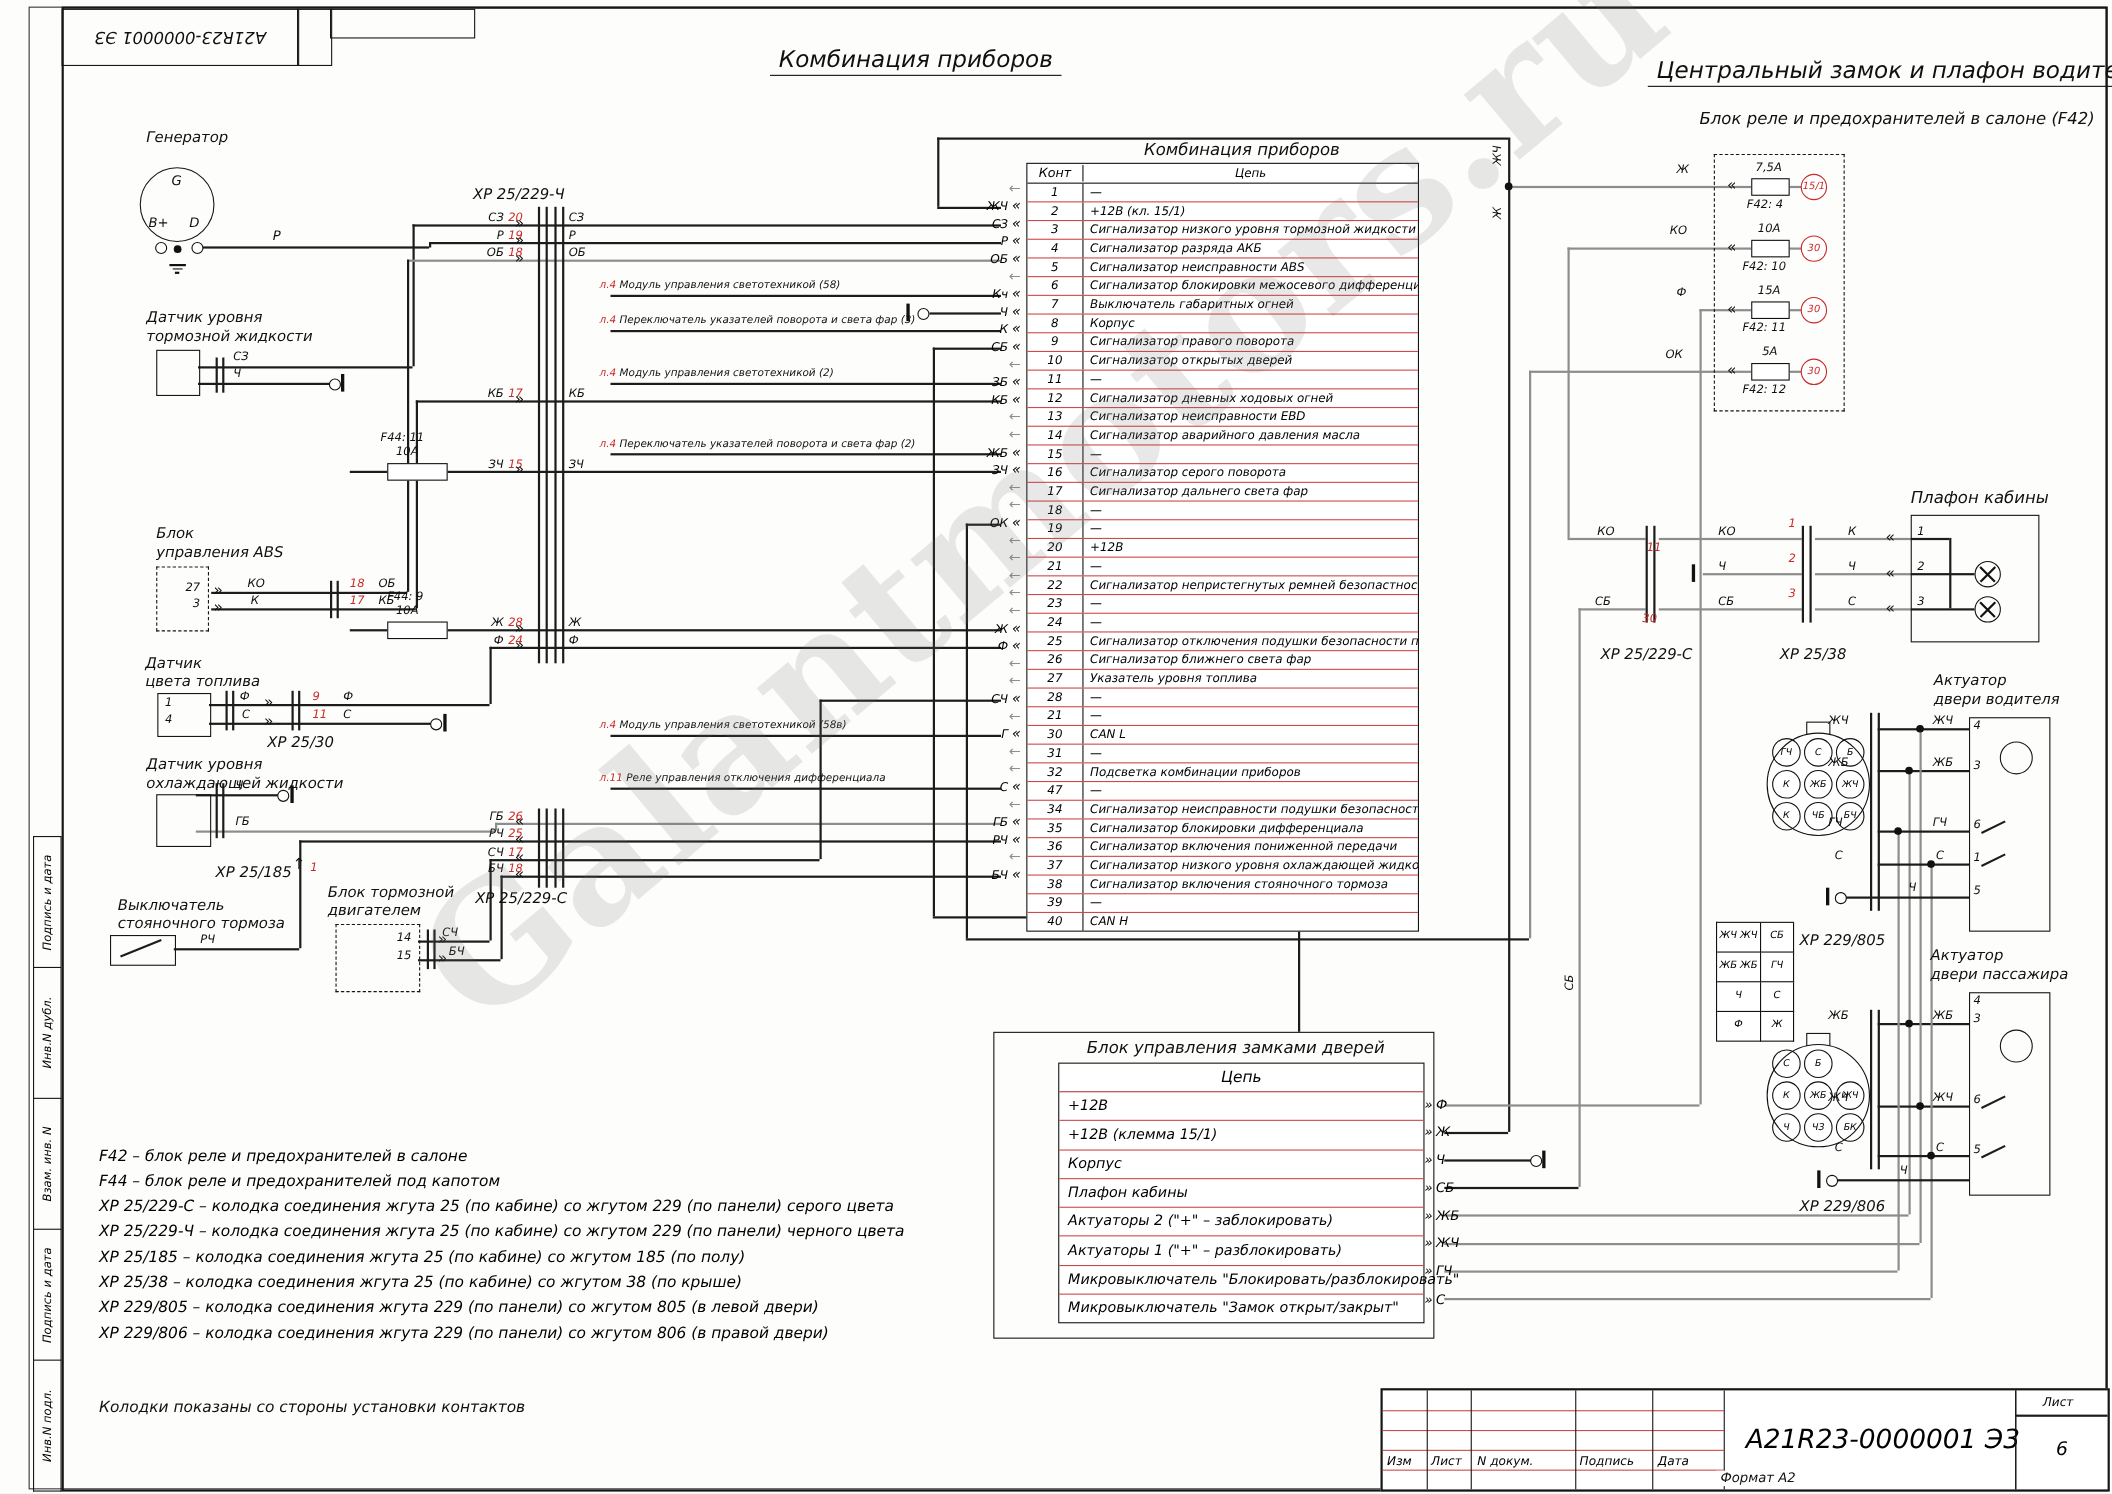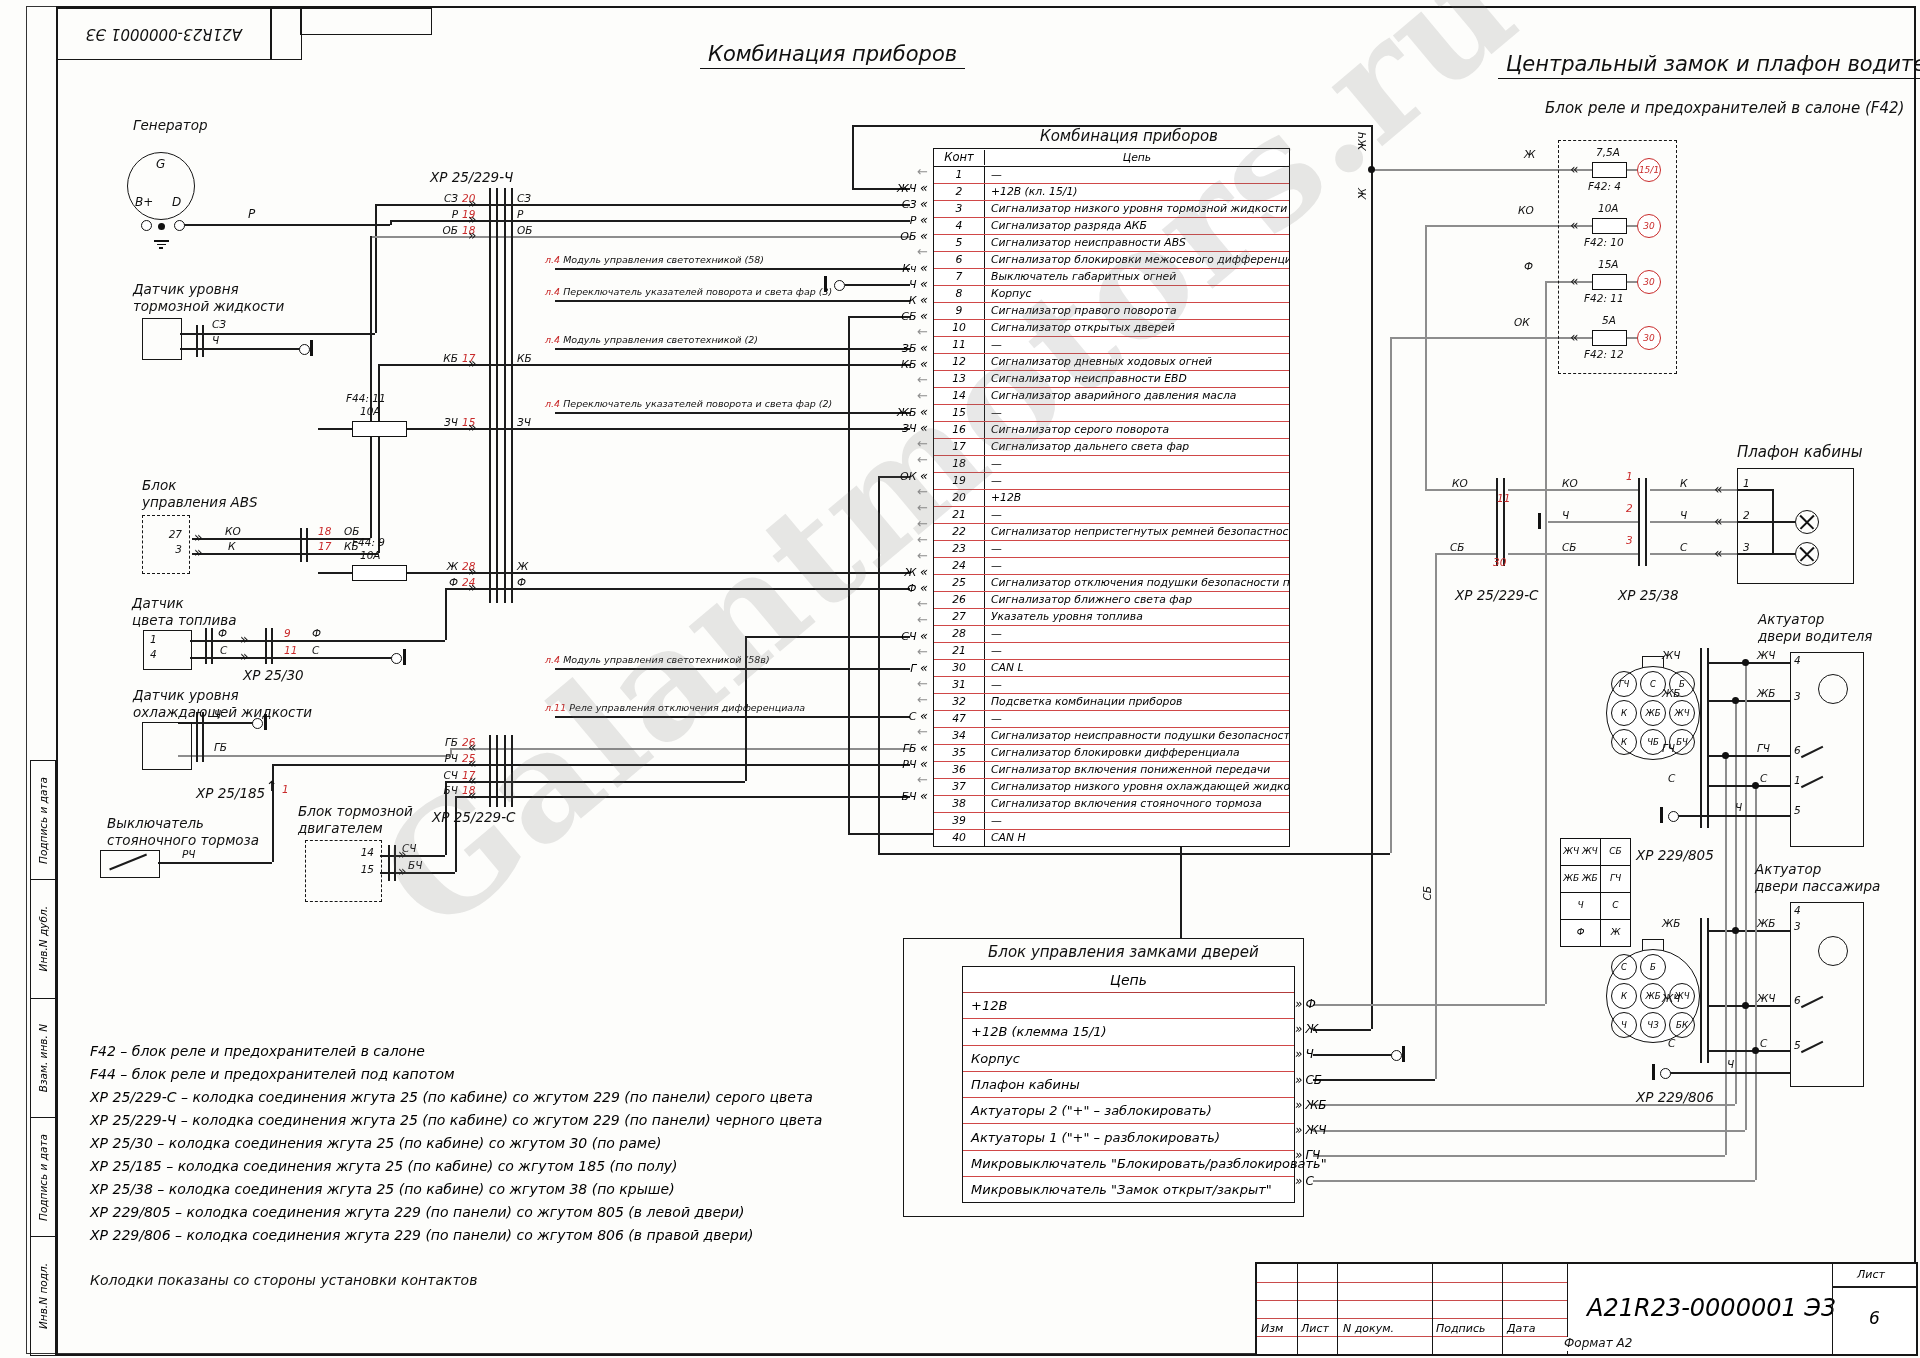--- a/index.html
+++ b/index.html
@@ -864,21 +864,20 @@
   <span class="arr" style="left:240px;top:649px">»</span>
   <span class="arr" style="left:398px;top:847px">»</span>
   <span class="arr" style="left:398px;top:864px">»</span>
 
   <div class="lg">
 
   <div class="li">F42 – блок реле и предохранителей в салоне</div>
       <div class="li">F44 – блок реле и предохранителей под капотом</div>
       <div class="li">ХР 25/229-С – колодка соединения жгута 25 (по кабине) со жгутом 229 (по панели) серого цвета</div>
       <div class="li">ХР 25/229-Ч – колодка соединения жгута 25 (по кабине) со жгутом 229 (по панели) черного цвета</div>
-      <div class="li">ХР 25/30 – колодка соединения жгута 25 (по кабине) со жгутом 30 (по раме)</div>
       <div class="li">ХР 25/185 – колодка соединения жгута 25 (по кабине) со жгутом 185 (по полу)</div>
       <div class="li">ХР 25/38 – колодка соединения жгута 25 (по кабине) со жгутом 38 (по крыше)</div>
       <div class="li">ХР 229/805 – колодка соединения жгута 229 (по панели) со жгутом 805 (в левой двери)</div>
       <div class="li">ХР 229/806 – колодка соединения жгута 229 (по панели) со жгутом 806 (в правой двери)</div>
     </div>
   <span class="l" style="left:90px;top:1272px;font-size:14px">Колодки показаны со стороны установки контактов</span>
 
   <div class="stamp">
     <i class="rl" style="top:18px"></i>
     <i class="rl" style="top:36px"></i>

